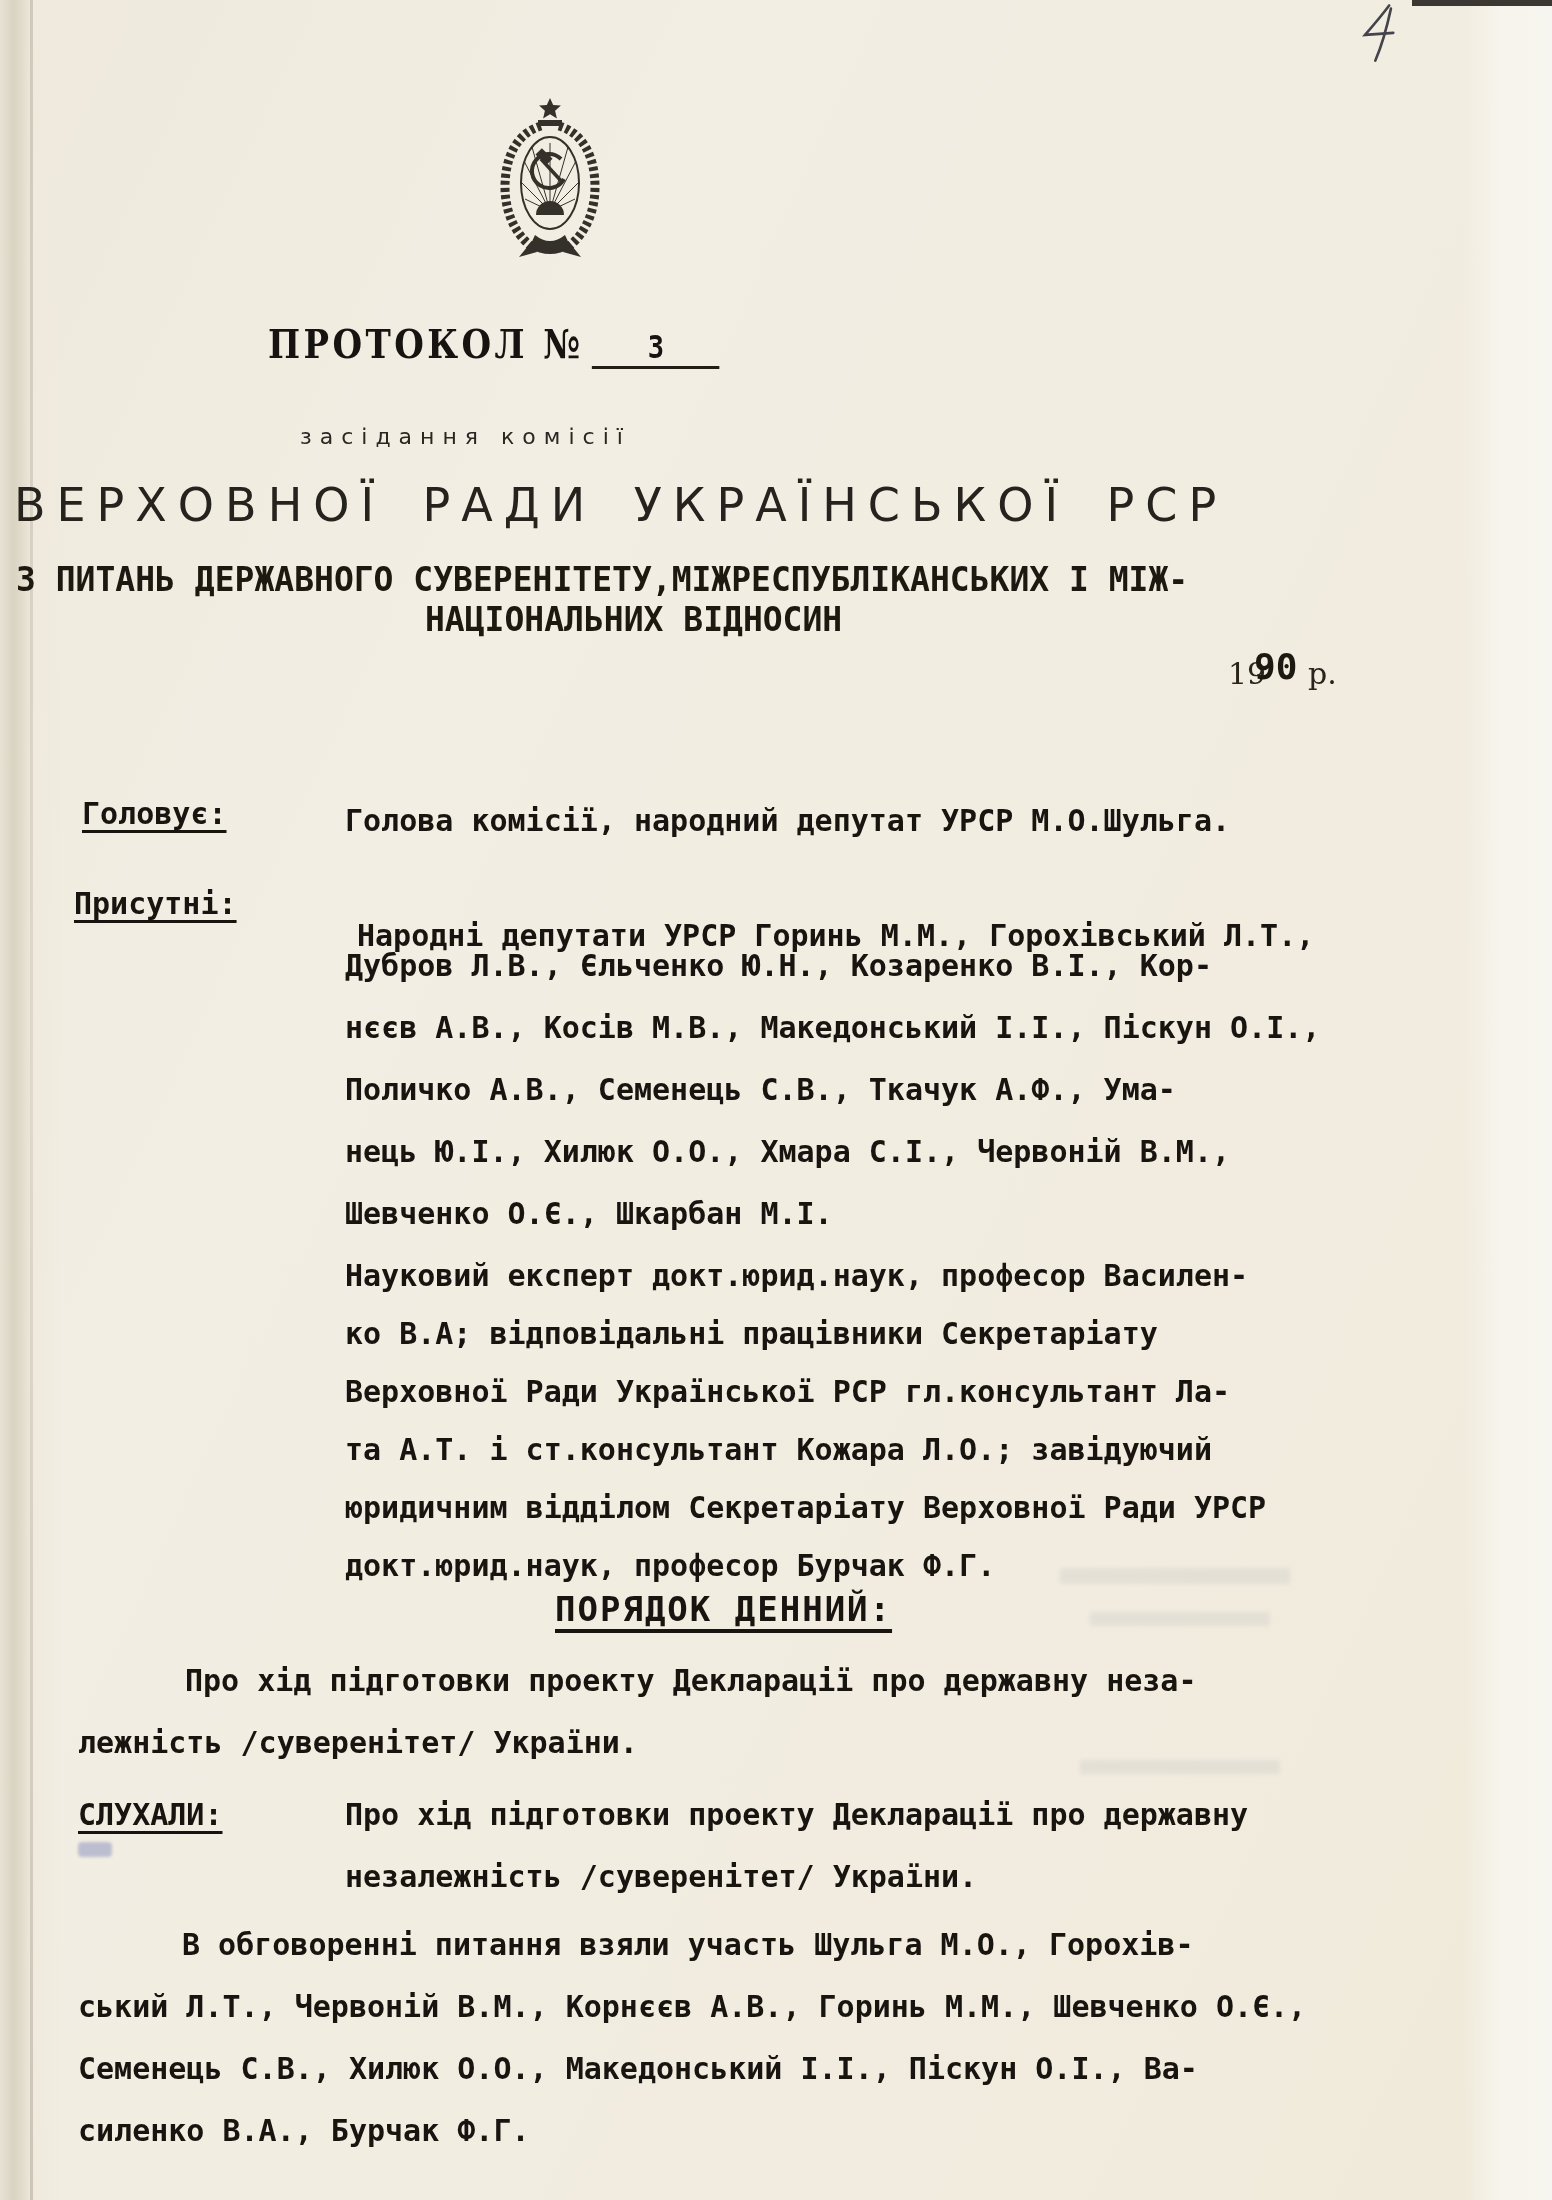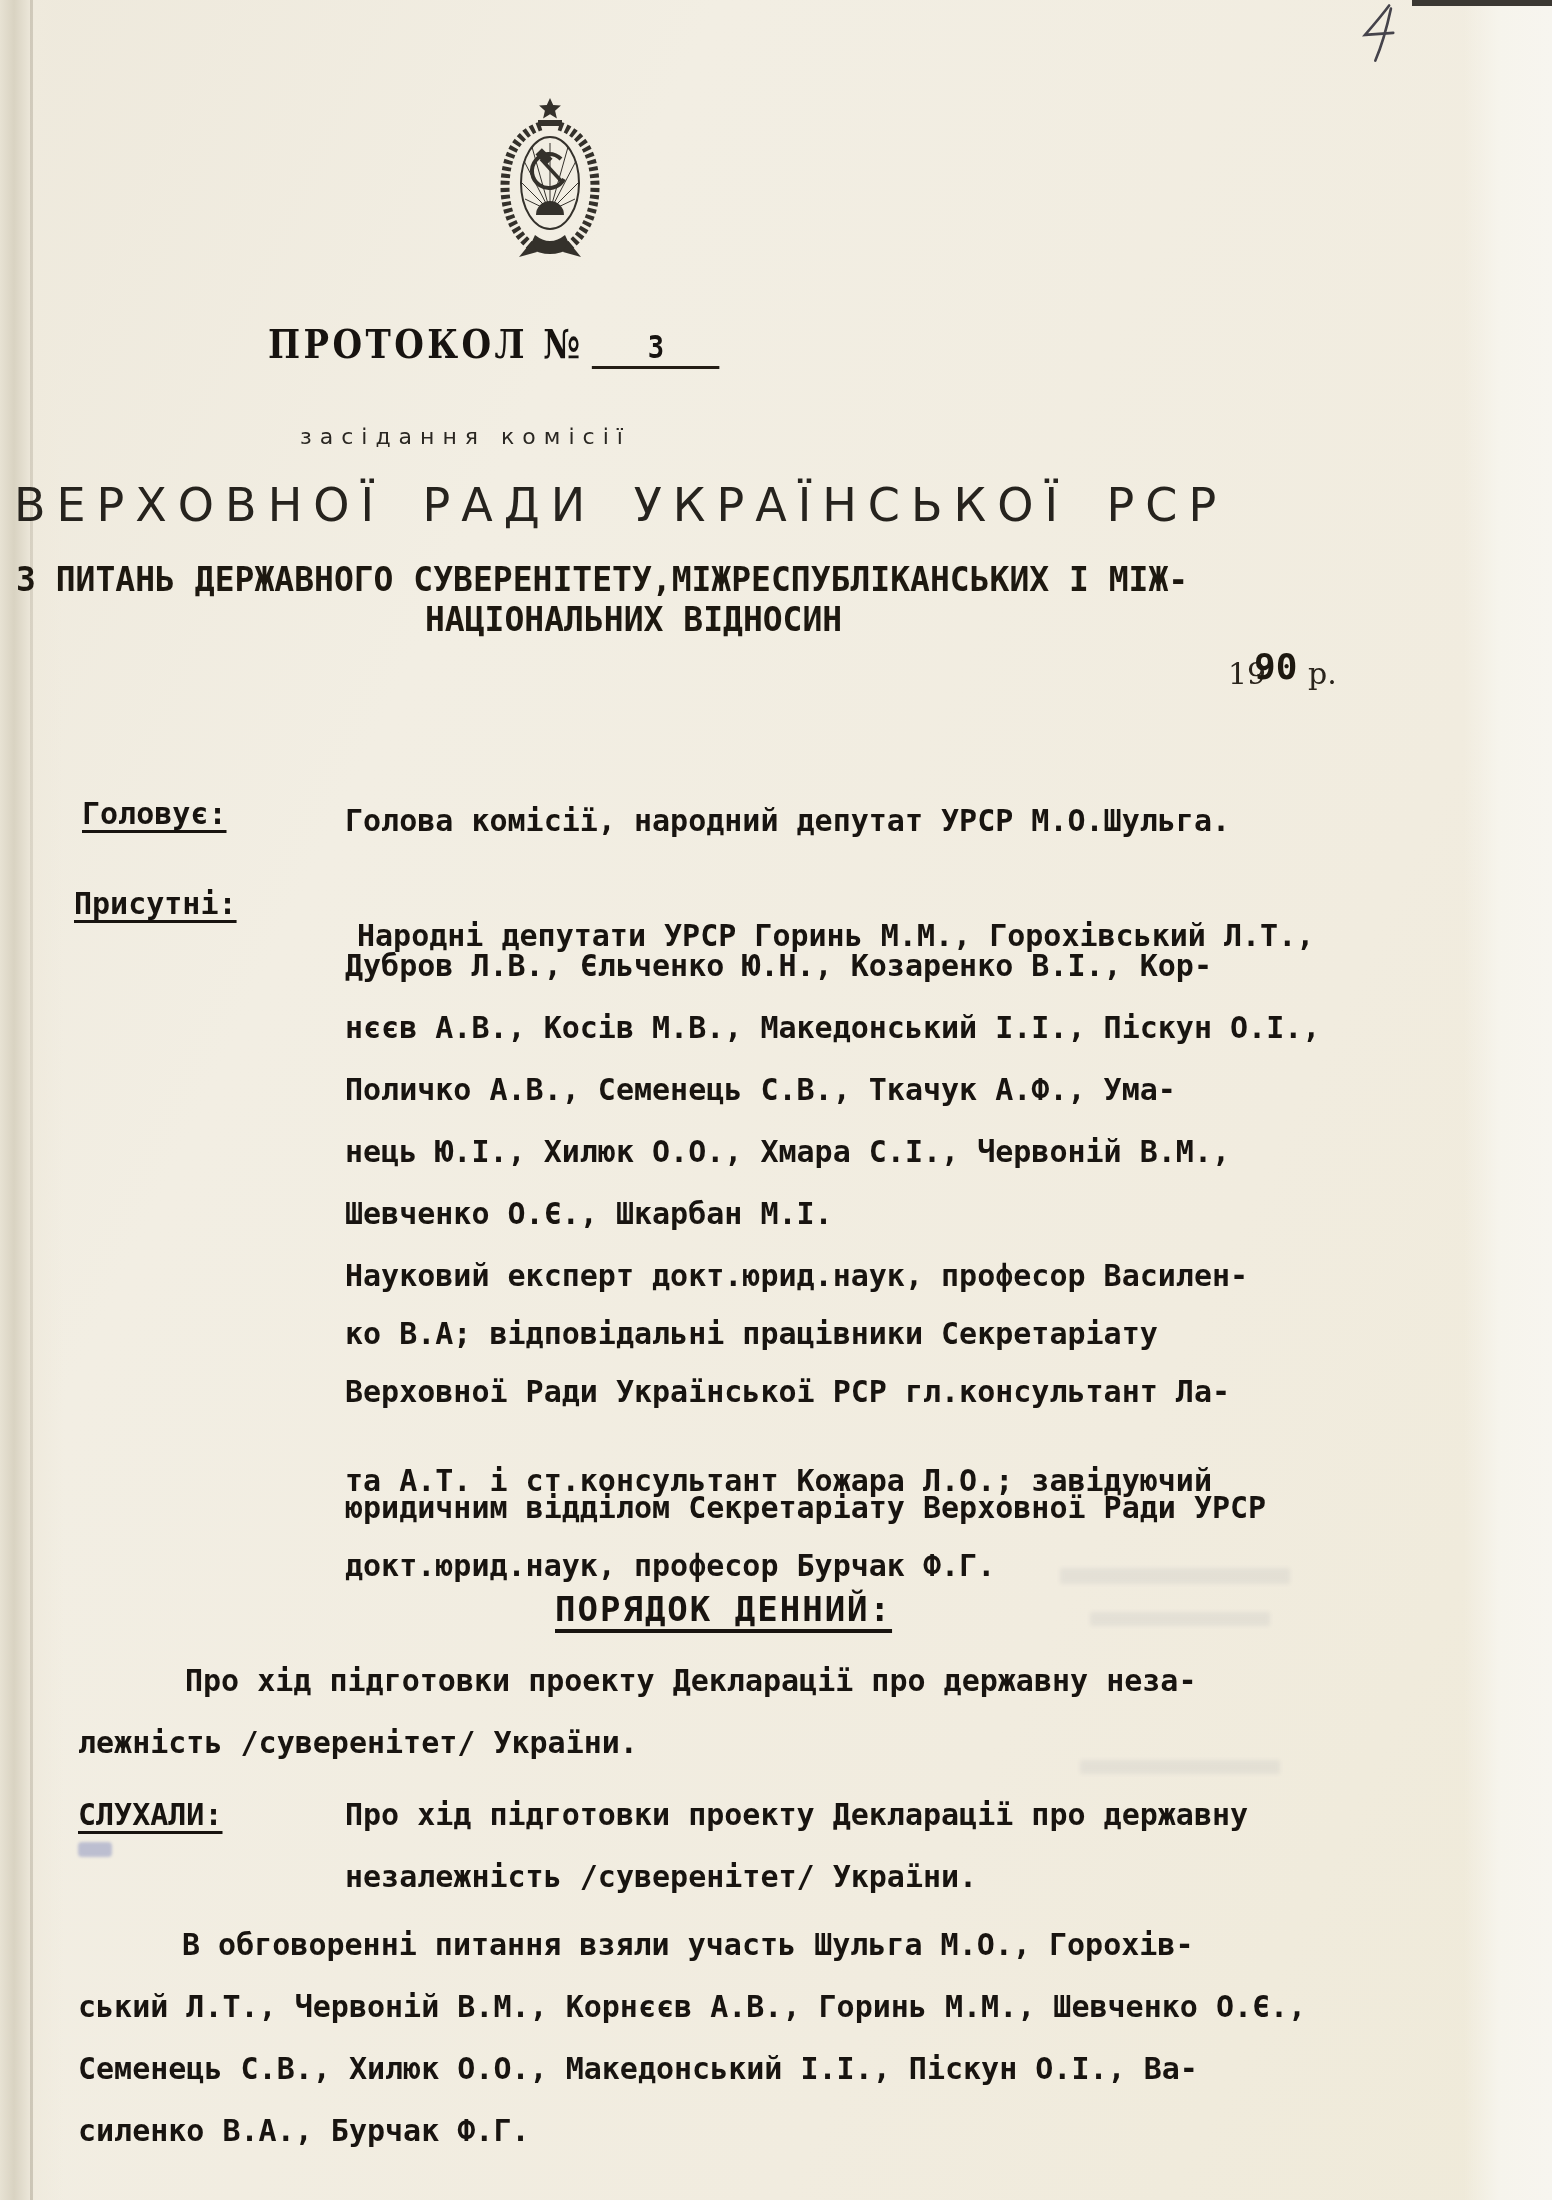--- a/index.html
+++ b/index.html
@@ -166,21 +166,21 @@
   <div class="tw" style="left:357px;top:885px;margin-top:32px;">Народні депутати УРСР Горинь М.М., Горохівський Л.Т.,</div>
   <div class="tw" style="left:345px;top:947px;">Дубров Л.В., Єльченко Ю.Н., Козаренко В.І., Кор-</div>
   <div class="tw" style="left:345px;top:1009px;">нєєв А.В., Косів М.В., Македонський І.І., Піскун О.І.,</div>
   <div class="tw" style="left:345px;top:1071px;">Поличко А.В., Семенець С.В., Ткачук А.Ф., Ума-</div>
   <div class="tw" style="left:345px;top:1133px;">нець Ю.І., Хилюк О.О., Хмара С.І., Червоній В.М.,</div>
   <div class="tw" style="left:345px;top:1195px;">Шевченко О.Є., Шкарбан М.І.</div>
 
   <div class="tw" style="left:345px;top:1257px;">Науковий експерт докт.юрид.наук, професор Василен-</div>
   <div class="tw" style="left:345px;top:1315px;">ко В.А; відповідальні працівники Секретаріату</div>
   <div class="tw" style="left:345px;top:1373px;">Верховної Ради Української РСР гл.консультант Ла-</div>
-  <div class="tw" style="left:345px;top:1431px;margin-top:31px;">та А.Т. і ст.консультант Кожара Л.О.; завідуючий</div>
+  <div class="tw" style="left:345px;top:1431px;">та А.Т. і ст.консультант Кожара Л.О.; завідуючий</div>
   <div class="tw" style="left:345px;top:1489px;">юридичним відділом Секретаріату Верховної Ради УРСР</div>
   <div class="tw" style="left:345px;top:1547px;">докт.юрид.наук, професор Бурчак Ф.Г.</div>
 
   <div class="tw agenda-h" style="left:555px;top:1588px;">ПОРЯДОК ДЕННИЙ:</div>
   <div class="tw" style="left:185px;top:1662px;">Про хід підготовки проекту Декларації про державну неза-</div>
   <div class="tw" style="left:78px;top:1724px;">лежність /суверенітет/ України.</div>
 
   <div class="tw u" style="left:78px;top:1796px;">СЛУХАЛИ:</div>
   <div class="tw" style="left:345px;top:1796px;">Про хід підготовки проекту Декларації про державну</div>
   <div class="tw" style="left:345px;top:1858px;">незалежність /суверенітет/ України.</div>

